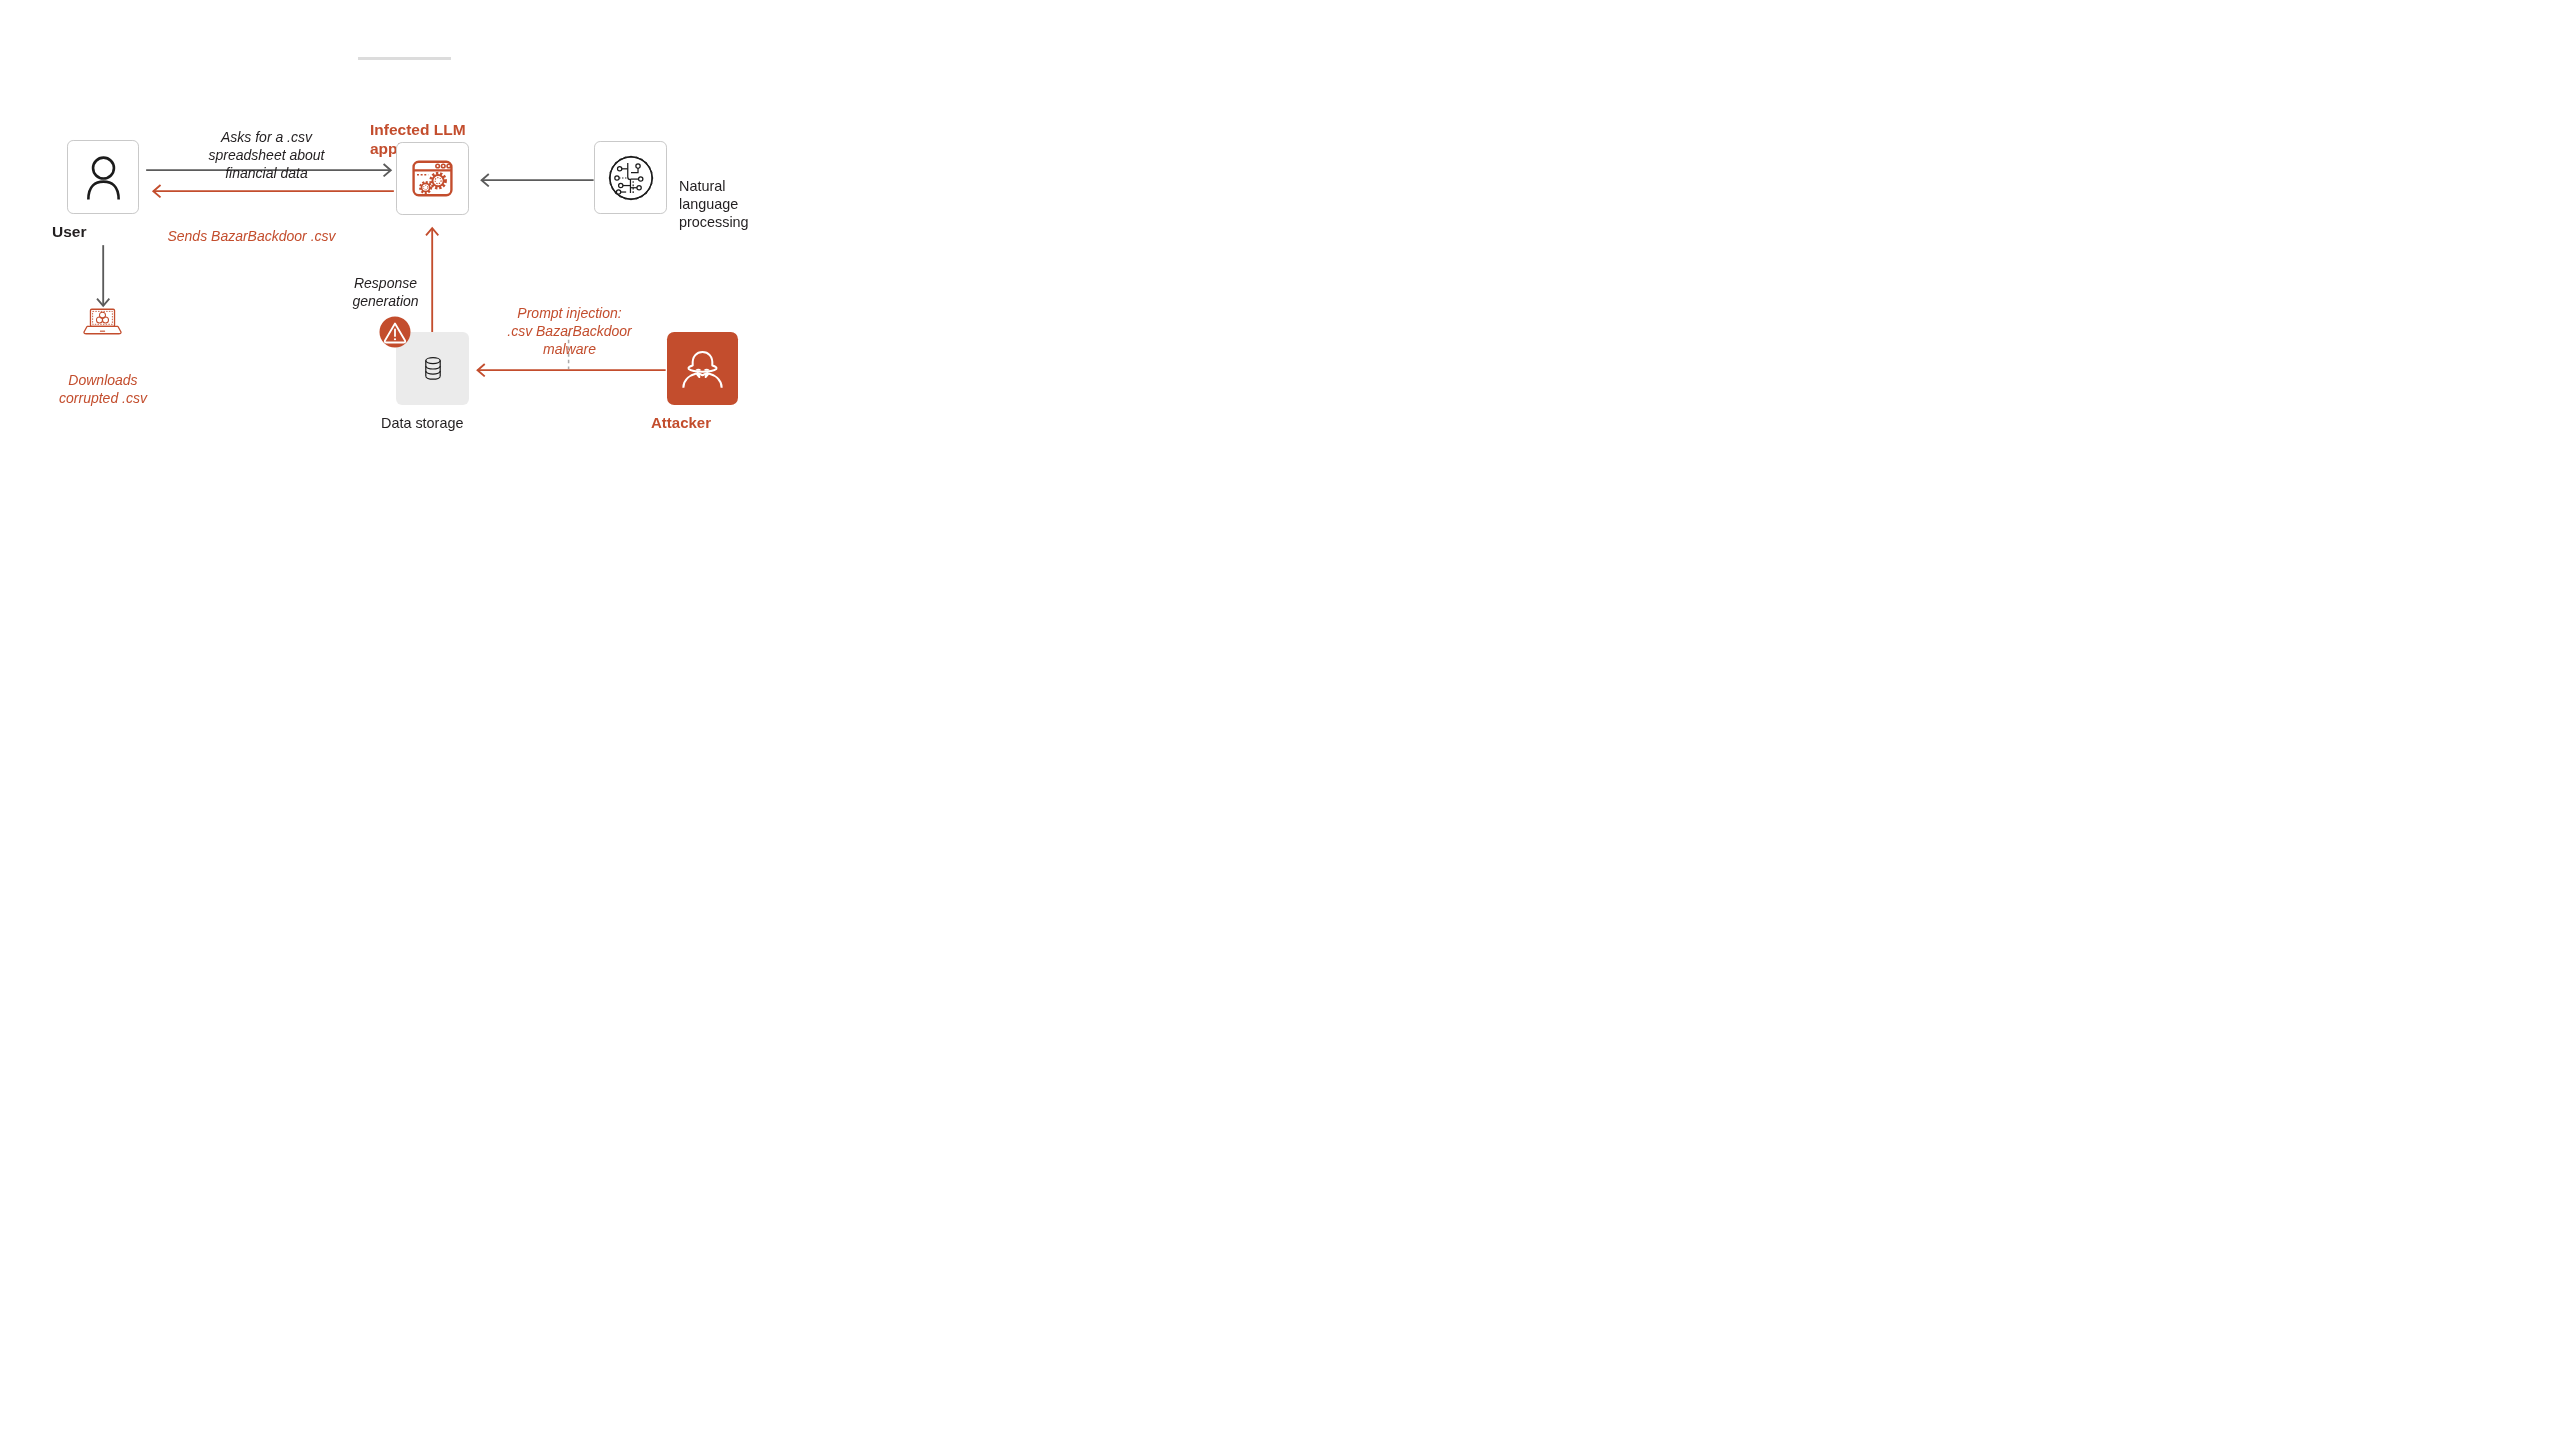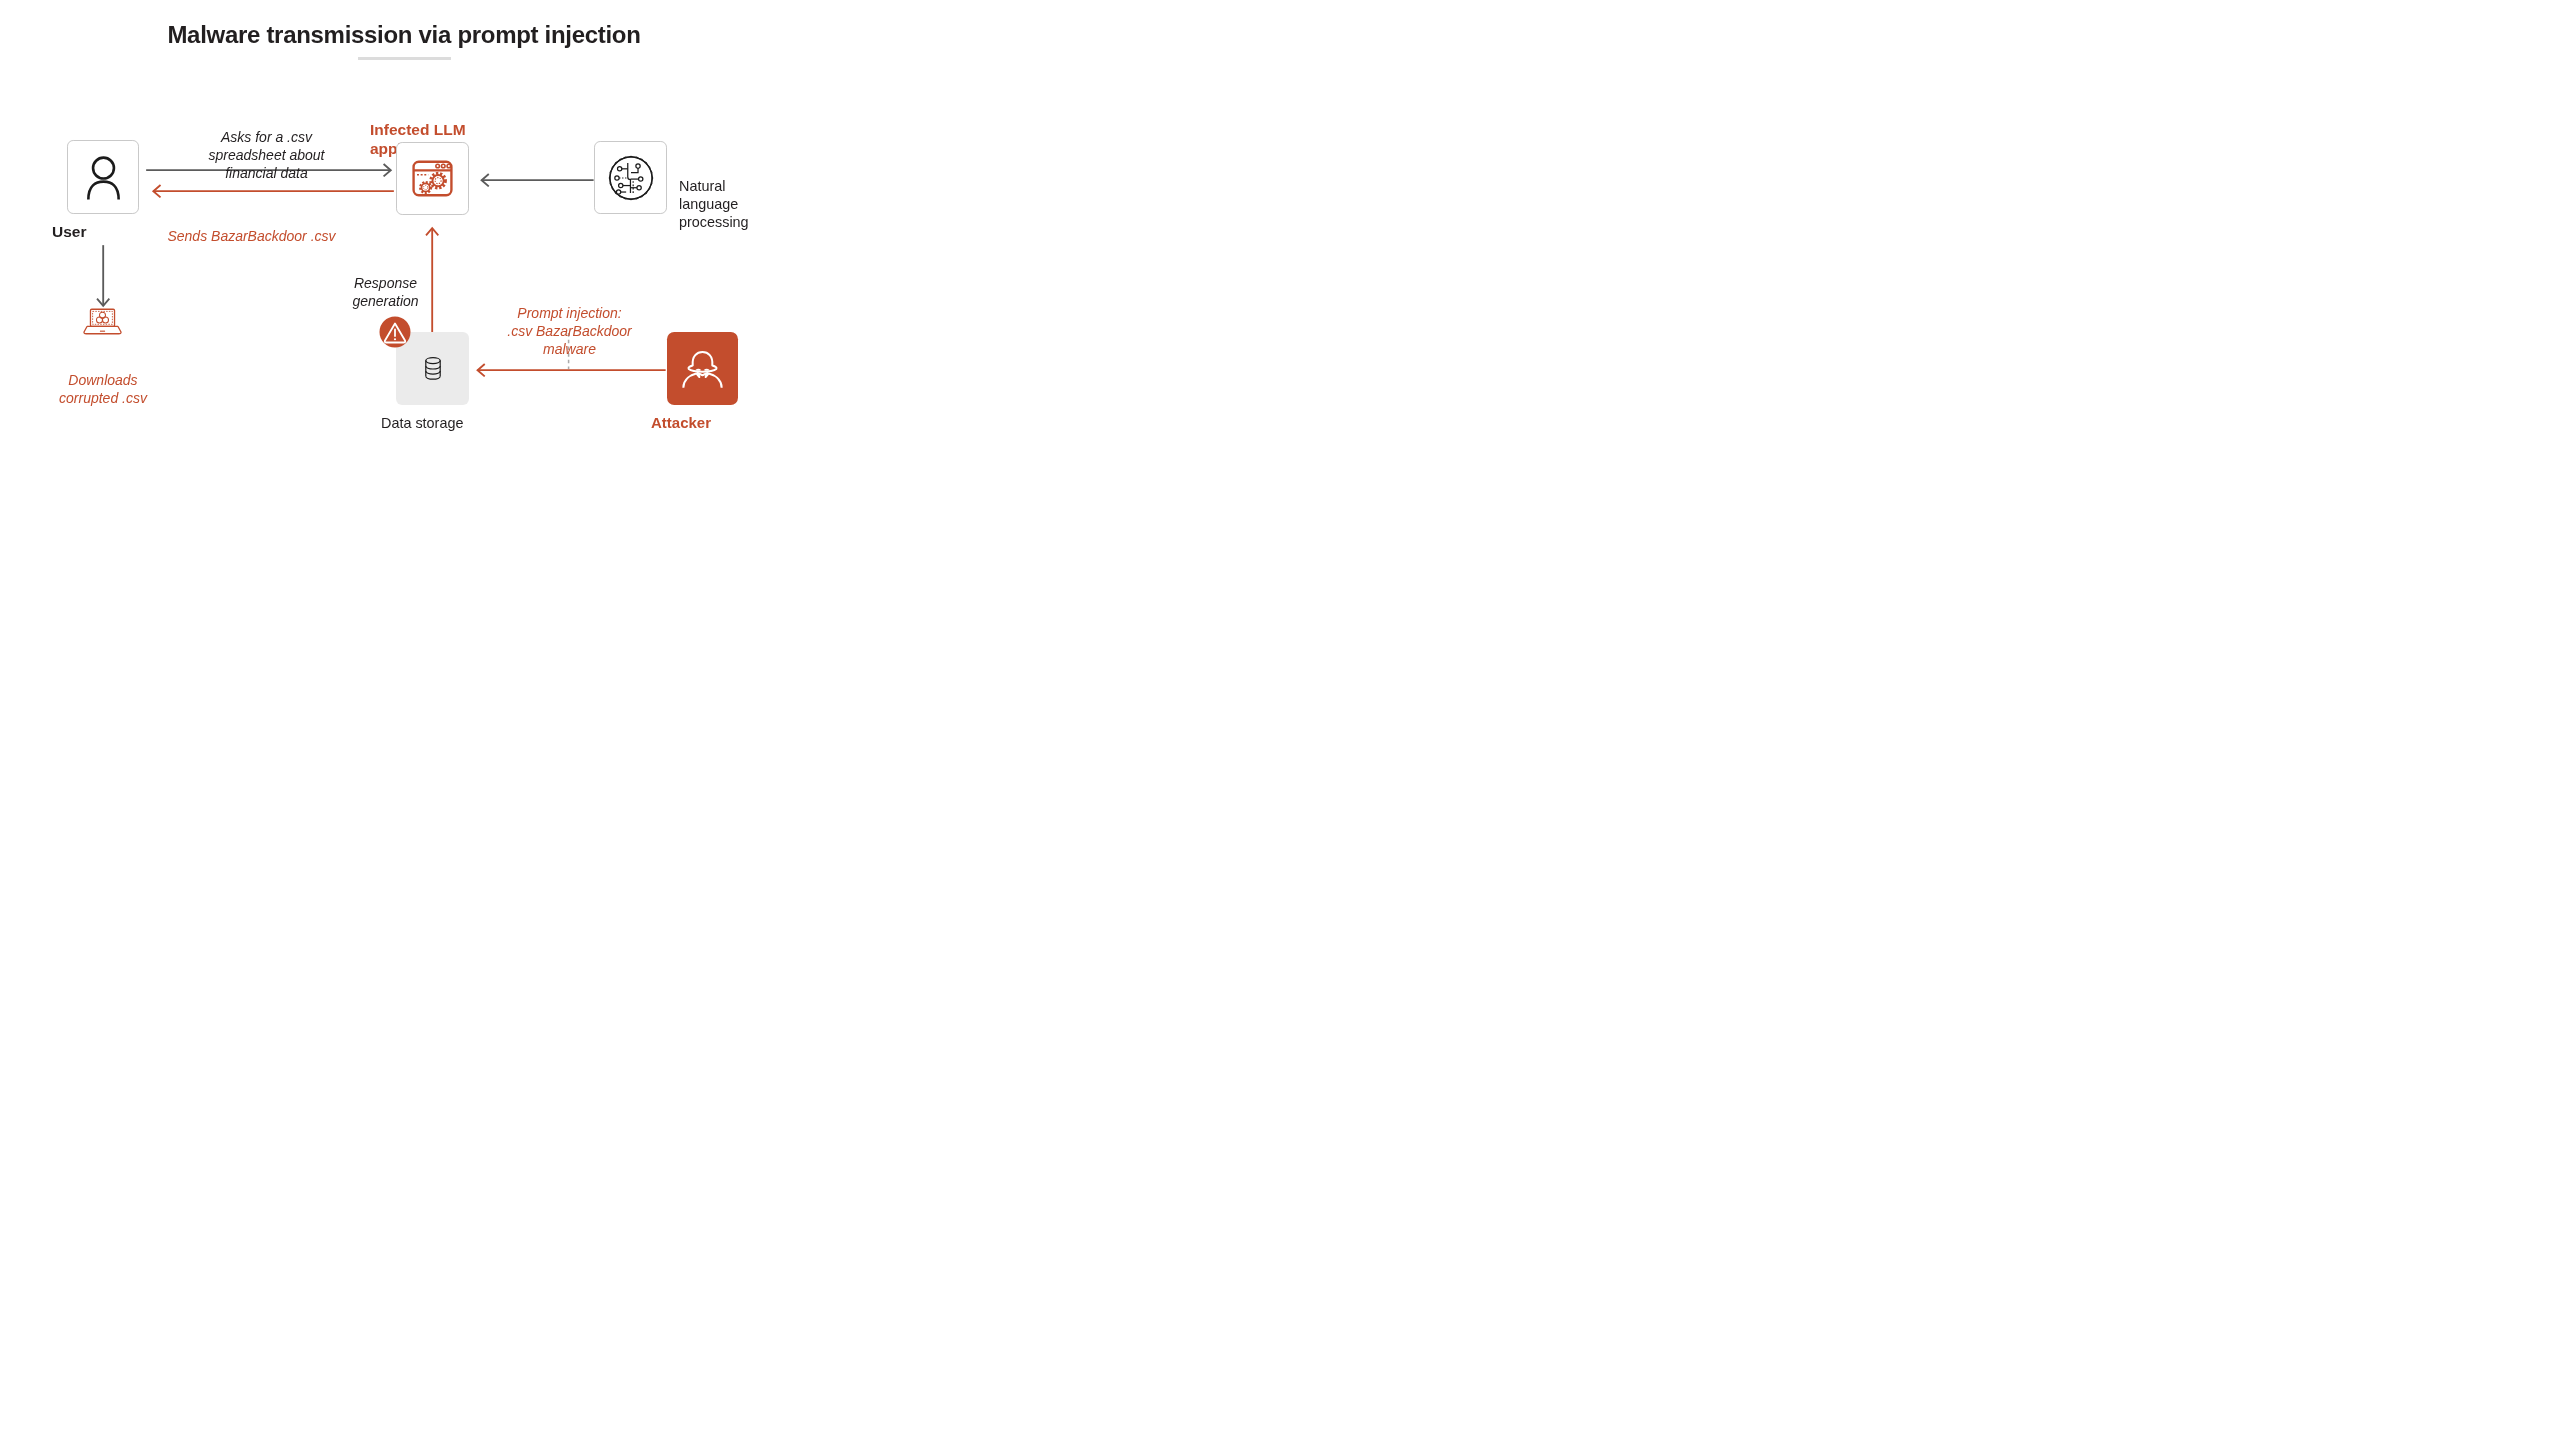--- a/index.html
+++ b/index.html
@@ -39,21 +39,20 @@
   .resp-label{left:334px;top:248px;width:103px;}
   .inject-label{left:492px;top:278px;width:155px;}
   .dl-label{left:36px;top:345px;width:134px;}
   svg{display:block;}
 </style>
 </head>
 <body>
 
 <div id="stage">
 
-  <div class="abs title">Malware transmission via prompt injection</div>
   <div class="abs title-rule"></div>
 
   <svg class="abs" style="left:146px;top:163px;" width="248" height="14.4" viewBox="0 0 482 28">
     <line x1="0" y1="14" x2="476" y2="14" stroke="#5B5B5B" stroke-width="3.6"></line>
     <polyline points="462,2 476,14 462,26" fill="none" stroke="#5B5B5B" stroke-width="3.6"></polyline>
   </svg>
   <svg class="abs" style="left:146px;top:184px;" width="248" height="14.4" viewBox="0 0 482 28">
     <line x1="14" y1="14" x2="482" y2="14" stroke="#C34D2D" stroke-width="3.6"></line>
     <polyline points="28,2 14,14 28,26" fill="none" stroke="#C34D2D" stroke-width="3.6"></polyline>
   </svg>

